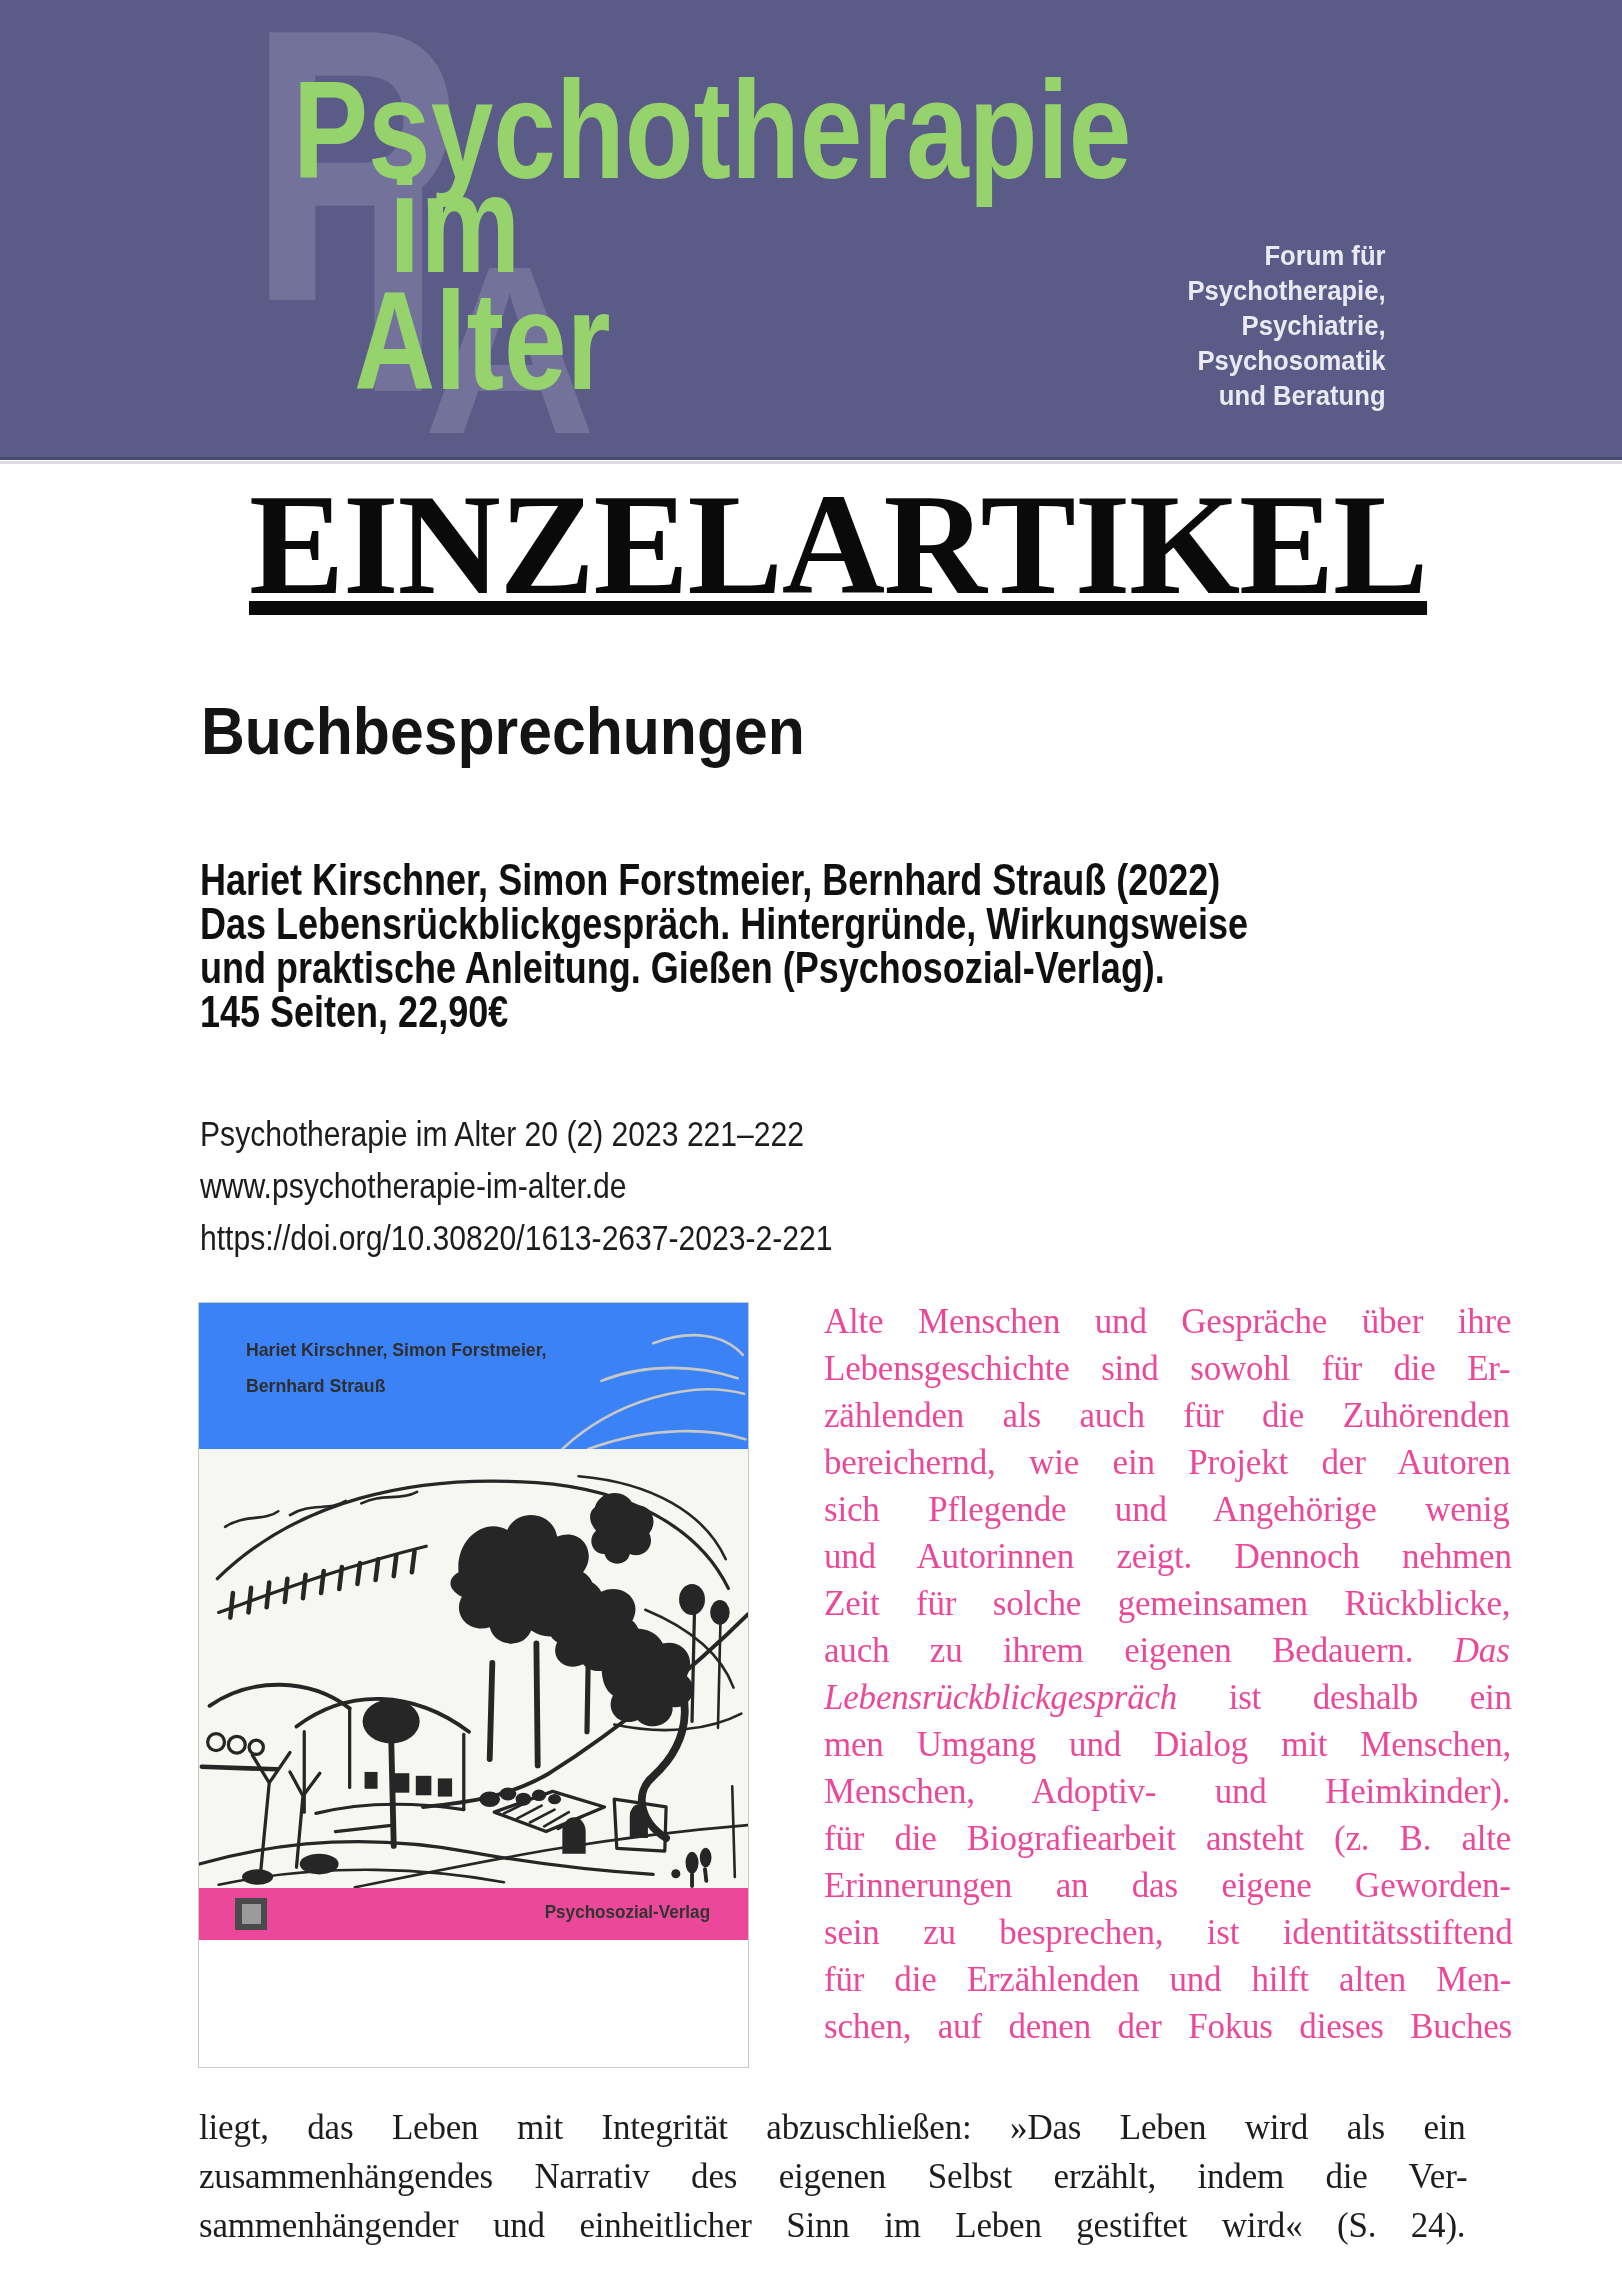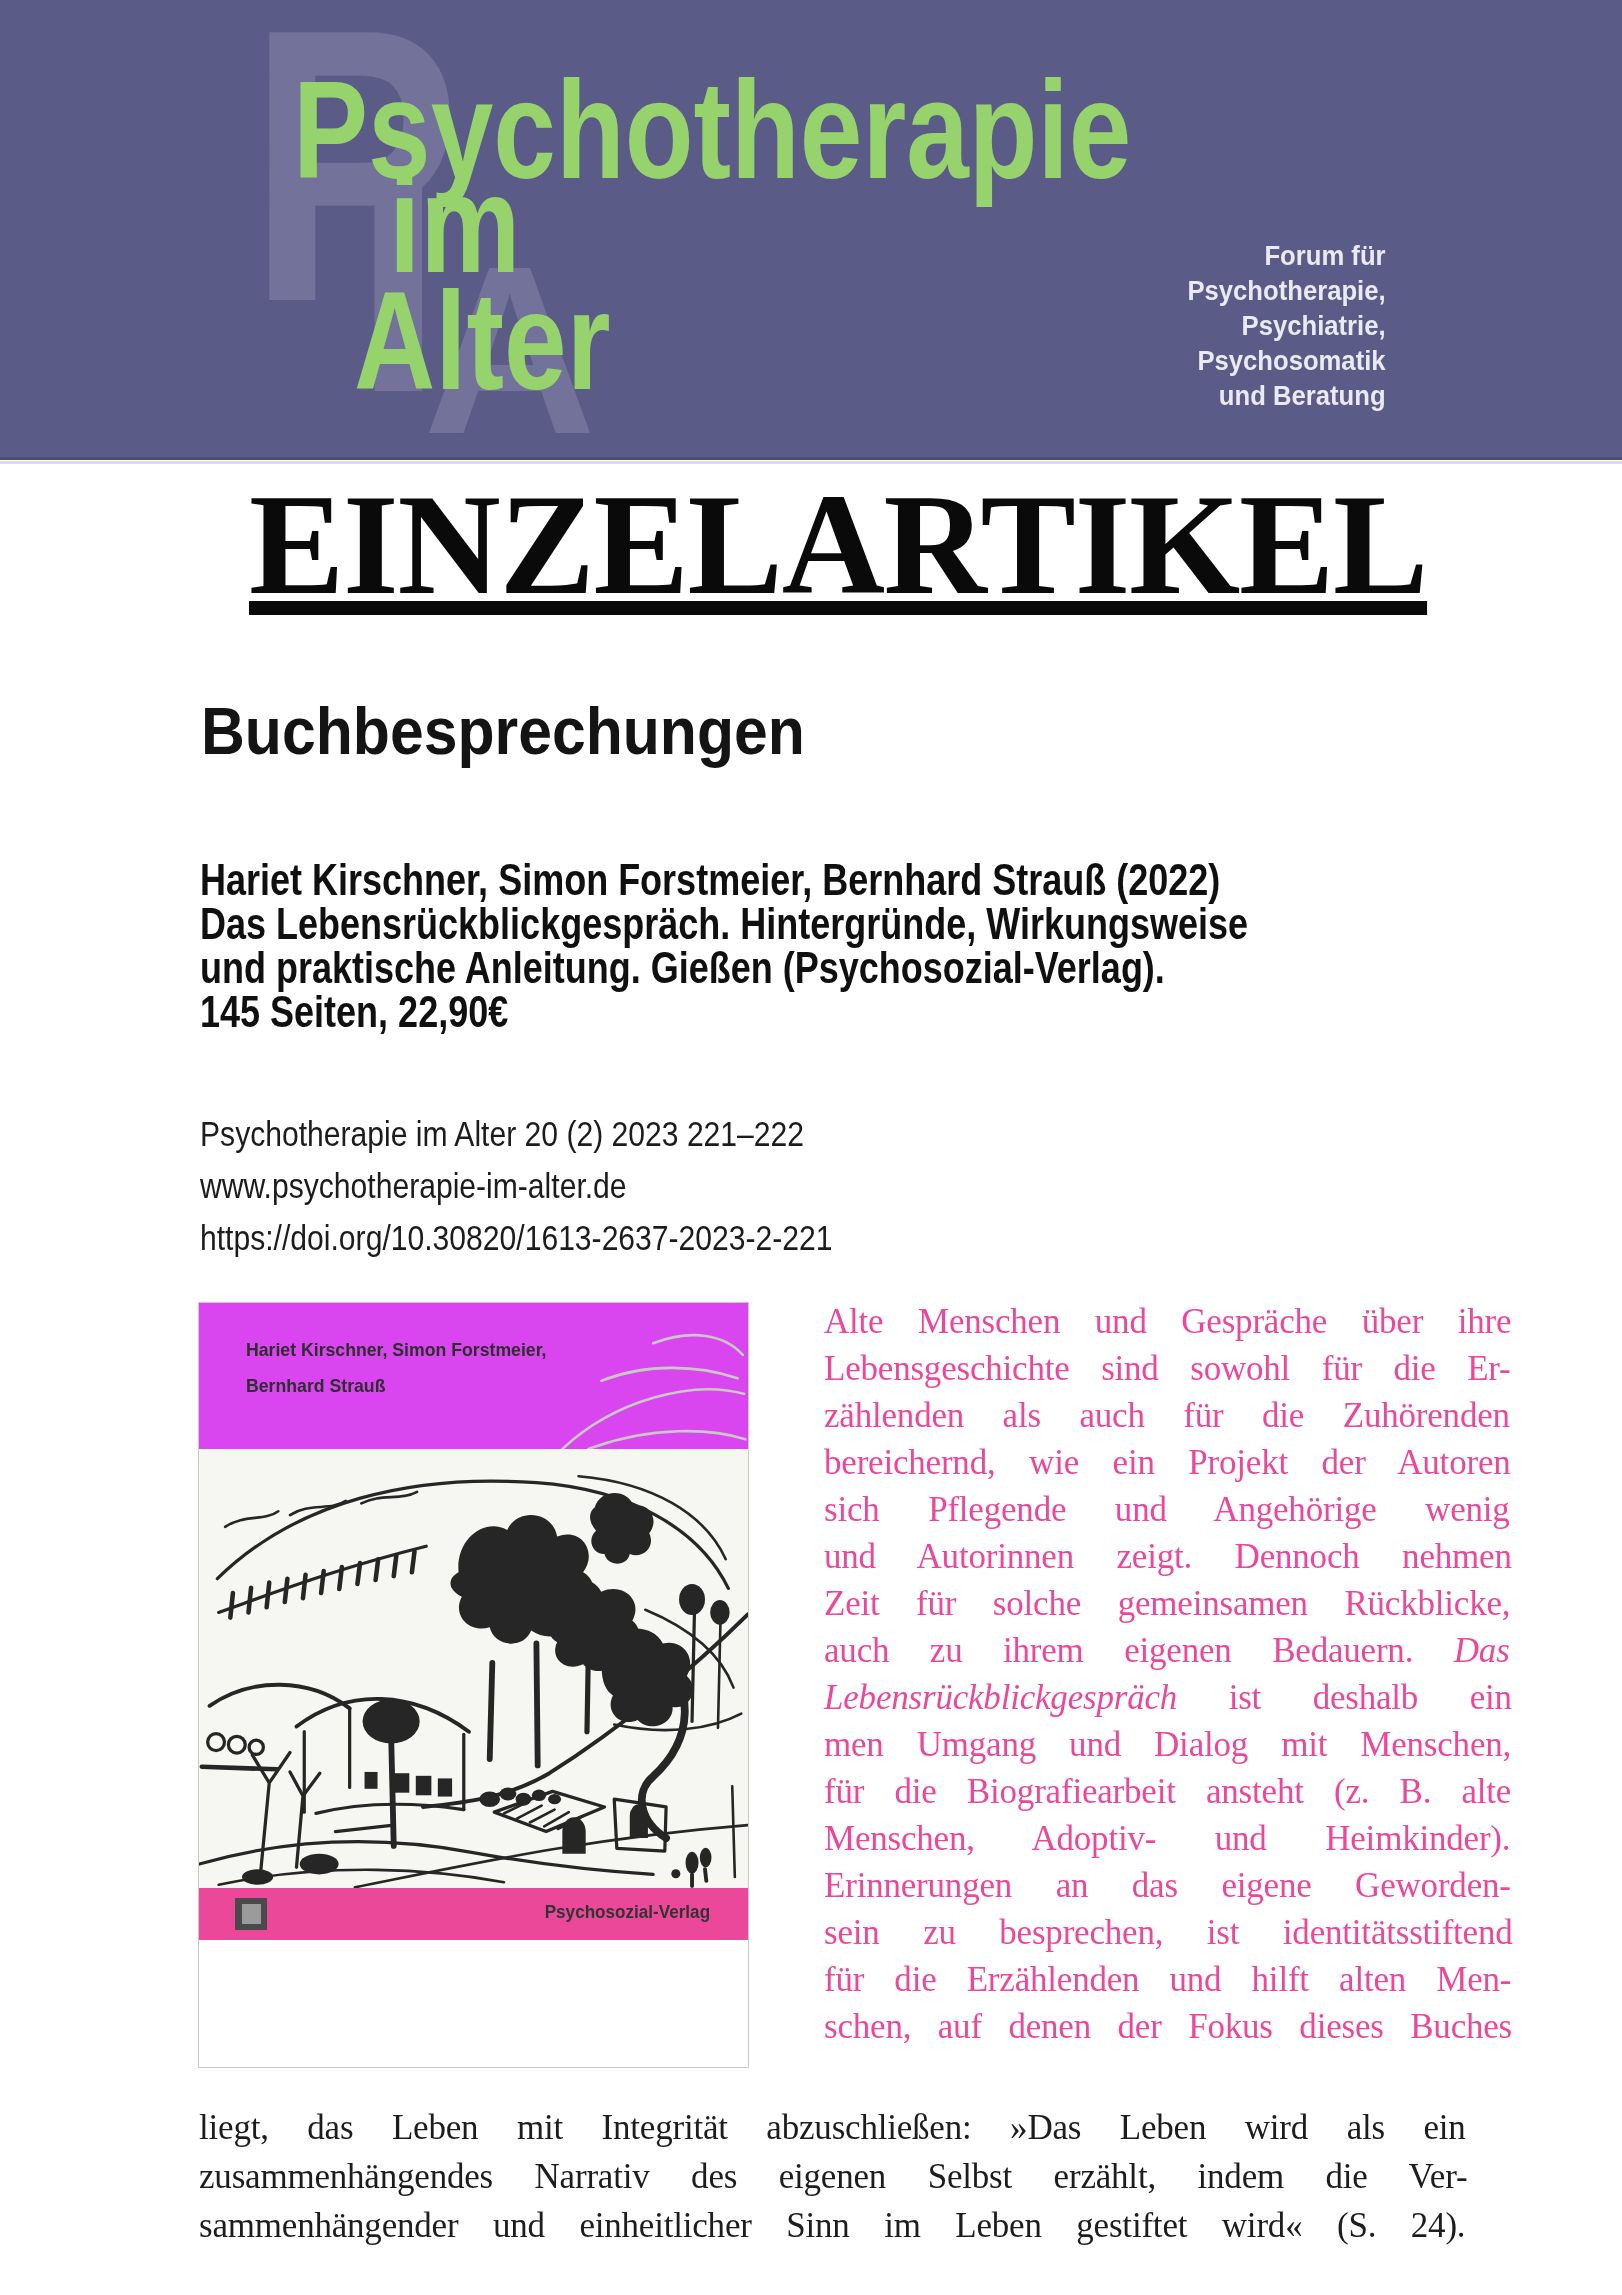--- a/index.html
+++ b/index.html
@@ -36,21 +36,21 @@
               white-space:nowrap;}
   .citation{position:absolute;left:200px;top:858px;font-weight:bold;font-size:45px;
             line-height:44px;color:#101010;transform:scaleX(.80);transform-origin:left top;}
   .citation .line{white-space:nowrap;}
   .meta{position:absolute;left:200px;top:1108px;font-size:35px;line-height:52px;color:#1c1c1c;
         transform:scaleX(.86);transform-origin:left top;}
   .meta .line{white-space:nowrap;}
 
   
   .cover{position:absolute;left:199px;top:1303px;width:549px;height:764px;outline:0.6px solid #c9c9c7;}
-  .cover-top{position:relative;height:146px;background:#d946ef;overflow:hidden;}
+  .cover-top{position:relative;height:146px;background:#3b82f6;overflow:hidden;}
   .cover-top svg{position:absolute;left:0;top:0;}
   .cover-authors{position:absolute;left:47px;top:28.5px;font-weight:bold;font-size:19px;
                  line-height:36px;color:#2e2e2e;transform:scaleX(.93);transform-origin:left top;}
   .cover-authors .line{white-space:nowrap;}
   .cover-titleband{position:relative;height:127px;background:#b5b5b4;}
   .cover-title{position:absolute;left:45px;top:25px;font-family:"Liberation Serif",serif;
                font-weight:bold;font-size:36px;color:#333333;transform:scaleX(.96);
                transform-origin:left top;white-space:nowrap;}
   .cover-subtitle{position:absolute;right:48px;top:70px;font-family:"Liberation Serif",serif;
                   font-weight:bold;font-size:15px;line-height:17.5px;color:#4a4a4a;text-align:right;}
@@ -222,22 +222,22 @@
     <div class="jline" style="word-spacing: 26px;"><span class="w"><span>Alte Menschen und Gespräche über ihre</span></span></div>
     <div class="jline" style="word-spacing: 23px;"><span class="w"><span>Lebensgeschichte sind sowohl für die Er-</span></span></div>
     <div class="jline" style="word-spacing: 30px;"><span class="w"><span>zählenden als auch für die Zuhörenden</span></span></div>
     <div class="jline" style="word-spacing: 25px;"><span class="w"><span>bereichernd, wie ein Projekt der Autoren</span></span></div>
     <div class="jline" style="word-spacing: 40px;"><span class="w"><span>sich Pflegende und Angehörige wenig</span></span></div>
     <div class="jline" style="word-spacing: 34px;"><span class="w"><span>und Autorinnen zeigt. Dennoch nehmen</span></span></div>
     <div class="jline" style="word-spacing: 28px;"><span class="w"><span>Zeit für solche gemeinsamen Rückblicke,</span></span></div>
     <div class="jline" style="word-spacing: 32px;"><span class="w"><span>auch zu ihrem eigenen Bedauern. </span><span class="it">Das</span></span></div>
     <div class="jline" style="word-spacing: 43px;"><span class="w"><span class="it">Lebensrückblickgespräch</span><span> ist deshalb ein</span></span></div>
     <div class="jline" style="word-spacing: 24.5px;"><span class="w"><span>men Umgang und Dialog mit Menschen,</span></span></div>
+    <div class="jline" style="word-spacing: 50px;"><span class="w"><span>Menschen, Adoptiv- und Heimkinder).</span></span></div>
     <div class="jline" style="word-spacing: 21.7px;"><span class="w"><span>für die Biografiearbeit ansteht (z. B. alte</span></span></div>
-    <div class="jline" style="word-spacing: 50px;"><span class="w"><span>Menschen, Adoptiv- und Heimkinder).</span></span></div>
     <div class="jline" style="word-spacing: 35px;"><span class="w"><span>Erinnerungen an das eigene Geworden-</span></span></div>
     <div class="jline" style="word-spacing: 35px;"><span class="w"><span>sein zu besprechen, ist identitätsstiftend</span></span></div>
     <div class="jline" style="word-spacing: 21.6px;"><span class="w"><span>für die Erzählenden und hilft alten Men-</span></span></div>
     <div class="jline" style="word-spacing: 18px;"><span class="w"><span>schen, auf denen der Fokus dieses Buches</span></span></div>
   </div>
 
 <div class="bodyfull">
     <div class="jline" style="word-spacing: 30px;"><span class="w"><span>liegt, das Leben mit Integrität abzuschließen: »Das Leben wird als ein</span></span></div>
     <div class="jline" style="word-spacing: 33px;"><span class="w"><span>zusammenhängendes Narrativ des eigenen Selbst erzählt, indem die Ver-</span></span></div>
     <div class="jline" style="word-spacing: 26px;"><span class="w"><span>sammenhängender und einheitlicher Sinn im Leben gestiftet wird« (S. 24).</span></span></div>

